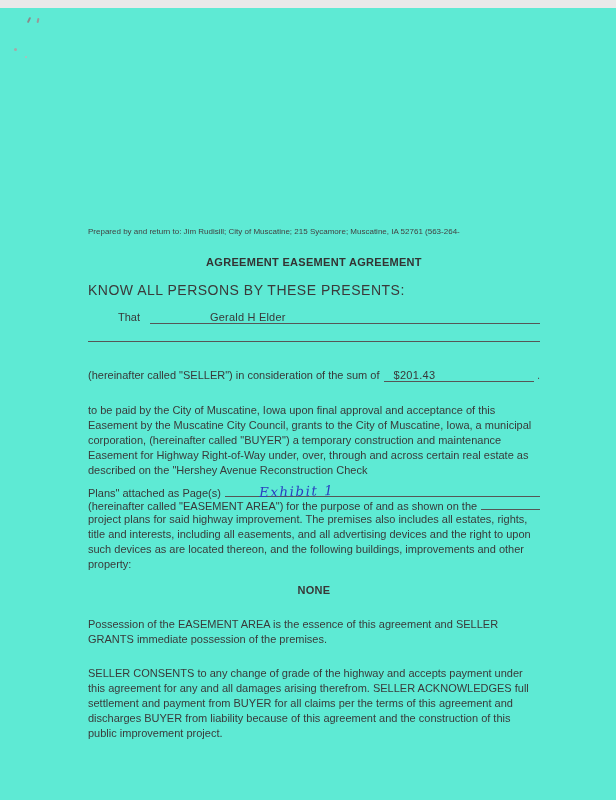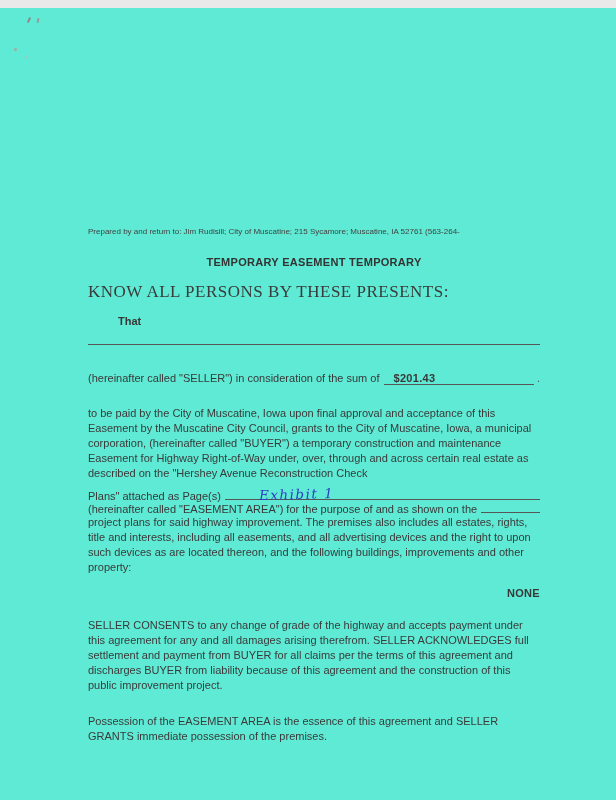--- a/index.html
+++ b/index.html
@@ -14,52 +14,52 @@
     margin: 8px auto;
   }
   .content { position: absolute; left: 88px; top: 219px; width: 452px; }
 
   .prepared { font-size: 8px; line-height: 10px; color: #424242; }
 
   .doc-title {
     margin-top: 19px; text-align: center; font-weight: bold;
     font-size: 11px; letter-spacing: 0.3px; color: #333;
   }
-  .presents { margin-top: 14px; font-size: 17px; letter-spacing: 0.5px; color: #3a3a3a; font-family: Liberation Serif, serif; }
+  .presents { margin-top: 14px; font-size: 14px; letter-spacing: 0.5px; color: #3a3a3a; }
 
-  .that-row { margin-top: 13px; display: flex; align-items: baseline; padding-left: 30px; font-size: 11px; font-weight: bold; }
+  .that-row { margin-top: 13px; display: flex; align-items: baseline; padding-left: 30px; font-size: 11px; }
   .that-label { margin-right: 10px; }
   .name-blank { flex: 1; border-bottom: 1px solid #565656; }
   .seller-name { margin-left: 60px; letter-spacing: 0.2px; }
 
   .blank-line { margin-top: 17px; border-bottom: 1px solid #565656; height: 0; }
 
   .consideration-row { margin-top: 27px; display: flex; align-items: baseline; font-size: 11px; }
-  .amount-blank { flex: 1; border-bottom: 1px solid #565656; margin-left: 4px; font-weight: bold; }
+  .amount-blank { flex: 1; border-bottom: 1px solid #565656; margin-left: 4px; }
   .amount { margin-left: 10px; letter-spacing: 0.3px; }
   .trailing-period { margin-left: 3px; color: #555; }
 
   .body { font-size: 11px; line-height: 15px; color: #3a3a3a; }
   .body1 { margin-top: 21px; }
 
   .pages-row {
     display: flex; align-items: baseline; font-size: 11px;
     line-height: 12.7px; padding-top: 9px; position: relative;
   }
   .pages-blank { flex: 1; border-bottom: 1px solid #565656; position: relative; margin-left: 4px; }
   .handwriting {
     position: absolute; left: 34px; bottom: -2px; white-space: nowrap;
     color: #2a3fc0; font-family: "DejaVu Serif", serif; font-style: italic;
     font-size: 13.5px; letter-spacing: 1.5px; transform: rotate(-1.5deg);
   }
 
   .easement-row { display: flex; align-items: baseline; font-size: 11px; line-height: 12.7px; }
   .fill-blank { flex: 1; border-bottom: 1px solid #565656; margin-left: 4px; }
 
-  .none-heading { margin-top: 12px; text-align: right; font-weight: bold; font-size: 11px; letter-spacing: 0.3px; }
+  .none-heading { margin-top: 12px; text-align: center; font-weight: bold; font-size: 11px; letter-spacing: 0.3px; }
   .body2 { margin-top: 19px; }
   .body3 { margin-top: 21px; }
 
   .scan-mark { position: absolute; }
   .m1 { left: 28px; top: 9px;  width: 2px; height: 6px; background: #8a8a8a; transform: rotate(25deg); border-radius: 1px; }
   .m2 { left: 37px; top: 10px; width: 2px; height: 5px; background: #9a9a9a; transform: rotate(12deg); border-radius: 1px; }
   .m3 { left: 14px; top: 40px; width: 3px; height: 3px; background: #a8a8a8; border-radius: 50%; }
   .m4 { left: 25px; top: 48px; width: 2px; height: 2px; background: #b8b8b8; border-radius: 50%; }
 </style>
 </head>
@@ -71,26 +71,29 @@
   <div class="scan-mark m2"></div>
   <div class="scan-mark m3"></div>
   <div class="scan-mark m4"></div>
 
   <div class="content">
 
     <div class="prepared">
       <div>Prepared by and return to: Jim Rudisill; City of Muscatine; 215 Sycamore; Muscatine, IA 52761 (563-264-</div>
     </div>
 
-    <div class="doc-title">TEMPORARY EASEMENT TEMPORARY</div>
+    <div class="doc-title">AGREEMENT EASEMENT AGREEMENT</div>
 
     <div class="presents">KNOW ALL PERSONS BY THESE PRESENTS:</div>
 
     <div class="that-row">
       <span class="that-label">That</span>
+      <span class="name-blank">
+        <span class="seller-name">Gerald H Elder</span>
+      </span>
     </div>
 
     <div class="blank-line"></div>
 
     <div class="consideration-row">
       <span>(hereinafter called "SELLER") in consideration of the sum of</span>
       <span class="amount-blank">
         <span class="amount">$201.43</span>
       </span>
       <span class="trailing-period">.</span>
@@ -107,18 +110,18 @@
 
     <div class="easement-row">
       <span>(hereinafter called "EASEMENT AREA") for the purpose of and as shown on the</span>
       <span class="fill-blank"></span>
     </div>
 
     <div class="body body1c">project plans for said highway improvement. The premises also includes all estates, rights, title and interests, including all easements, and all advertising devices and the right to upon such devices as are located thereon, and the following buildings, improvements and other property:</div>
 
     <div class="none-heading">NONE</div>
 
+    <div class="body body3">Possession of the EASEMENT AREA is the essence of this agreement and SELLER GRANTS immediate possession of the premises.</div>
+
     <div class="body body2">SELLER CONSENTS to any change of grade of the highway and accepts payment under this agreement for any and all damages arising therefrom. SELLER ACKNOWLEDGES full settlement and payment from BUYER for all claims per the terms of this agreement and discharges BUYER from liability because of this agreement and the construction of this public improvement project.</div>
-
-    <div class="body body3">Possession of the EASEMENT AREA is the essence of this agreement and SELLER GRANTS immediate possession of the premises.</div>
 
   </div>
 </div>
 
 </body></html>

